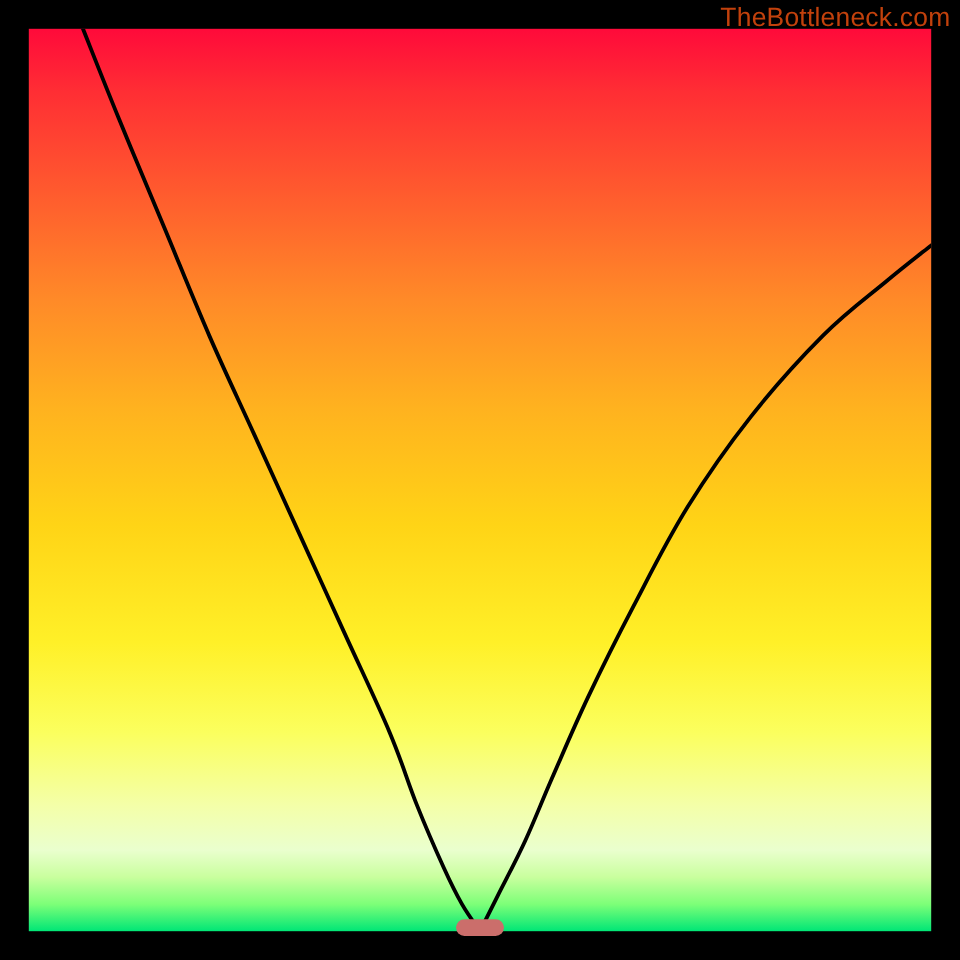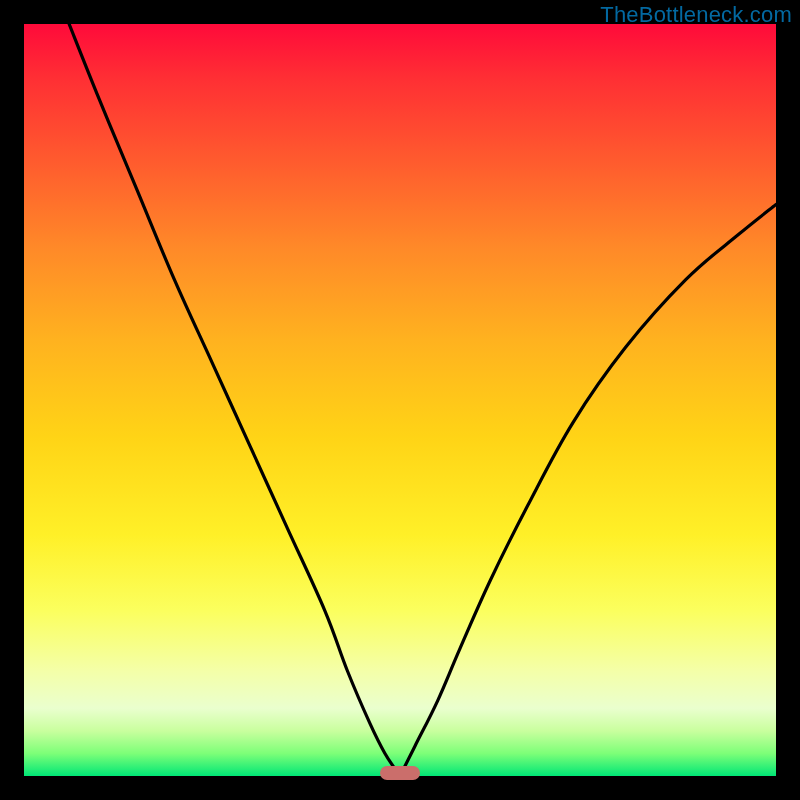--- a/index.html
+++ b/index.html
@@ -30,21 +30,21 @@
       #eaffce 91%,
       #c9ff9e 94%,
       #7dff78 97%,
       #00e676 100%
     );
   }
   .watermark {
     position: absolute;
     top: 2px;
     right: 8px;
-    color: #0369a1;
+    color: #c2410c;
     font-size: 22px;
     letter-spacing: 0.2px;
     font-weight: 400;
     user-select: none;
   }
   svg.curves {
     position: absolute;
     left: 0;
     top: 0;
     width: 752px;

